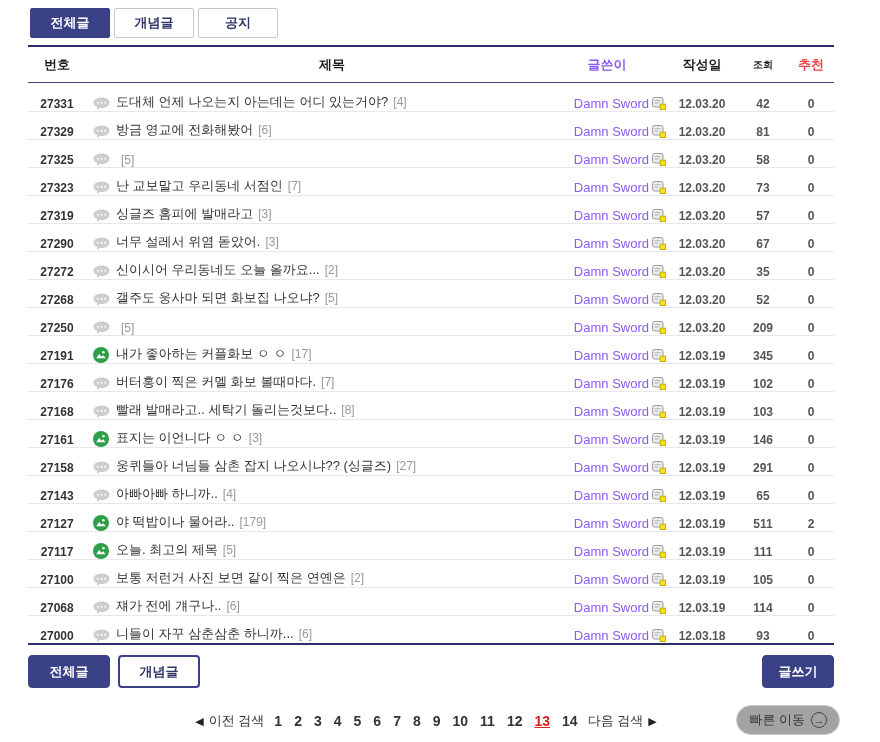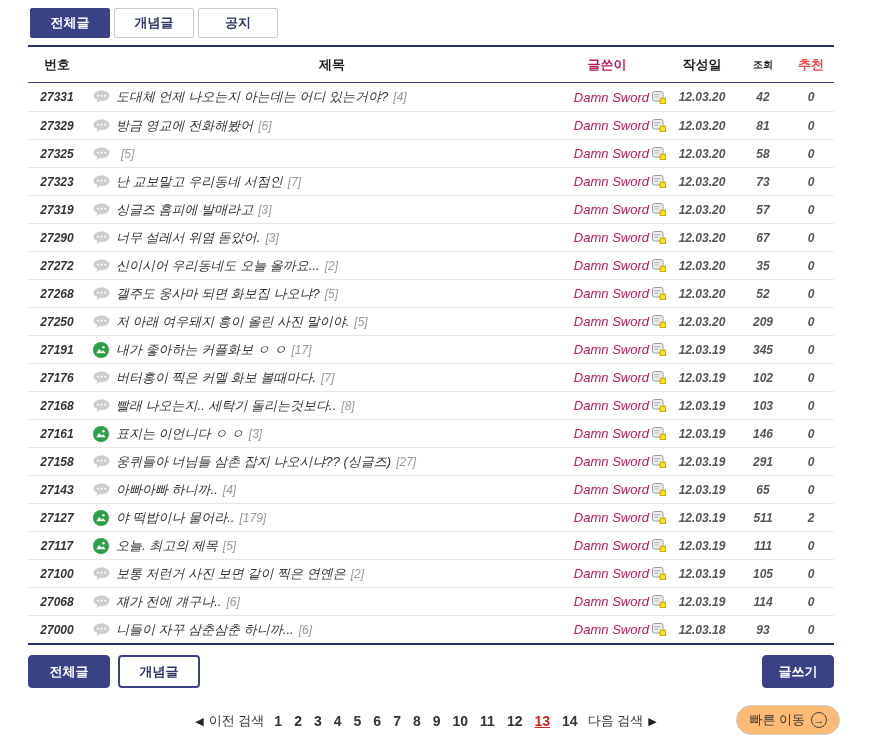--- a/index.html
+++ b/index.html
@@ -11,30 +11,30 @@
   .tabs { display:flex; gap:4px; padding:8px 0 0 30px; }
   .tab { width:80px; height:30px; display:flex; align-items:center; justify-content:center;
     font-size:13px; font-weight:bold; color:#2e3468; background:#fff;
     border:1px solid #c9c9c9; border-radius:2px; cursor:pointer; }
   .tab.active { background:#3a4186; border-color:#3a4186; color:#fff; }
 
   
   .board { margin:7px 18px 0 28px; border-top:2px solid #2b3166; border-bottom:2px solid #2b3166; }
   .thead { display:flex; align-items:center; height:36px; border-bottom:1px solid #3c437a;
     font-size:13px; font-weight:bold; color:#1c1c1c; }
-  .row { display:flex; align-items:center; height:28px; font-size:13px;font-style:italic; }
+  .row { display:flex; align-items:flex-end; height:28px; font-size:13px; }
   .row + .row { border-top:1px solid #e8e8e8; }
   .c { display:flex; align-items:center; justify-content:center; }
   .no   { width:58px; }
   .icon { width:30px; }
   .titlehead { flex:1; }
   .title { flex:1; justify-content:flex-start; color:#333; cursor:pointer; overflow:hidden; white-space:nowrap; }
   .row .no { font-size:12px; font-weight:bold; color:#333; }
   .cnt { color:#999; font-size:12px; margin-left:5px; }
-  .author { width:118px; justify-content:flex-end; color:#be185d; cursor:pointer; }
+  .author { width:118px; justify-content:flex-end; color:#8b5cf6; cursor:pointer; }
   .author .gal { margin-left:3px; display:inline-flex; }
   .date { width:72px; font-size:12px; color:#555; font-weight:600; }
   .views { width:50px; font-size:12px; color:#555; font-weight:600; }
   .rec { width:46px; font-size:12px; color:#555; font-weight:600; }
 
   
   .footbar { display:flex; align-items:flex-start; margin:10px 18px 0 28px; }
   .fbtn { height:33px; width:82px; display:flex; align-items:center; justify-content:center;
     font-size:13px; font-weight:bold; border-radius:4px; cursor:pointer; }
   .fbtn.filled { background:#3a4186; color:#fff; border:1px solid #3a4186; }
@@ -45,21 +45,21 @@
   .pagerow { position:relative; margin-top:17px; height:32px; }
   .pager { display:flex; align-items:center; justify-content:center; gap:9px;
     height:32px; font-size:13px; color:#333; }
   .navlink { display:flex; align-items:center; gap:5px; cursor:pointer; color:#333; font-size:13px; }
   .navarrow { font-size:11px; color:#222; }
   .page { font-size:14px; font-weight:bold; color:#333; cursor:pointer; text-decoration:none; padding:0 1px; }
   .page.cur { color:#d42121; text-decoration:underline; }
 
   .quick { position:absolute; right:12px; top:0; height:30px; padding:0 12px;
     display:flex; align-items:center; gap:6px; font-size:13px; color:#333;
-    background:#fdba74; border:1px solid #ccc; border-radius:16px; cursor:pointer; }
+    background:#a3a3a3; border:1px solid #ccc; border-radius:16px; cursor:pointer; }
   .arrow-circle { width:16px; height:16px; border:1px solid #444; border-radius:50%;
     display:inline-flex; align-items:center; justify-content:center; font-size:11px; color:#333; }
 </style>
 </head>
 <body>
 
 <div class="wrap">
 
   <div class="tabs">
     <div class="tab active">전체글</div>
@@ -313,21 +313,20 @@
           <div class="c no">27250</div>
           <div class="c icon">
             <svg width="17" height="14" viewBox="0 0 17 14">
               <path d="M8.5 0.5C4 0.5 0.5 2.8 0.5 5.7c0 1.9 1.5 3.5 3.8 4.4L3.6 13l3.6-2.1c.4.1.9.1 1.3.1 4.5 0 8-2.3 8-5.3S13 .5 8.5.5z" fill="#cdcdcd"></path>
               <circle cx="4.8" cy="5.7" r="1" fill="#fff"></circle>
               <circle cx="8.5" cy="5.7" r="1" fill="#fff"></circle>
               <circle cx="12.2" cy="5.7" r="1" fill="#fff"></circle>
             </svg>
           </div>
           <div class="c title">
-            <span class="tt">저 아래 여우돼지 흥이 올린 사진 말이야.</span>
             <span class="cnt">[5]</span>
           </div>
           <div class="c author">
             <span class="an">Damn Sword</span>
             <span class="gal">
               <svg width="14" height="13" viewBox="0 0 14 13">
                 <rect x="0.5" y="0.5" width="10.5" height="9.5" rx="2" fill="#ececec" stroke="#9a9a9a"></rect>
                 <rect x="2.5" y="3" width="6" height="1.2" fill="#bdbdbd"></rect>
                 <rect x="2.5" y="5.5" width="4" height="1.2" fill="#bdbdbd"></rect>
                 <rect x="8.2" y="7.2" width="5.3" height="5.3" fill="#ffe11a" stroke="#c8ae00"></rect>
@@ -399,21 +398,21 @@
           <div class="c no">27168</div>
           <div class="c icon">
             <svg width="17" height="14" viewBox="0 0 17 14">
               <path d="M8.5 0.5C4 0.5 0.5 2.8 0.5 5.7c0 1.9 1.5 3.5 3.8 4.4L3.6 13l3.6-2.1c.4.1.9.1 1.3.1 4.5 0 8-2.3 8-5.3S13 .5 8.5.5z" fill="#cdcdcd"></path>
               <circle cx="4.8" cy="5.7" r="1" fill="#fff"></circle>
               <circle cx="8.5" cy="5.7" r="1" fill="#fff"></circle>
               <circle cx="12.2" cy="5.7" r="1" fill="#fff"></circle>
             </svg>
           </div>
           <div class="c title">
-            <span class="tt">빨래 나오는지.. 세탁기 돌리는것보다..</span>
+            <span class="tt">빨래 발매라고.. 세탁기 돌리는것보다..</span>
             <span class="cnt">[8]</span>
           </div>
           <div class="c author">
             <span class="an">Damn Sword</span>
             <span class="gal">
               <svg width="14" height="13" viewBox="0 0 14 13">
                 <rect x="0.5" y="0.5" width="10.5" height="9.5" rx="2" fill="#ececec" stroke="#9a9a9a"></rect>
                 <rect x="2.5" y="3" width="6" height="1.2" fill="#bdbdbd"></rect>
                 <rect x="2.5" y="5.5" width="4" height="1.2" fill="#bdbdbd"></rect>
                 <rect x="8.2" y="7.2" width="5.3" height="5.3" fill="#ffe11a" stroke="#c8ae00"></rect>

